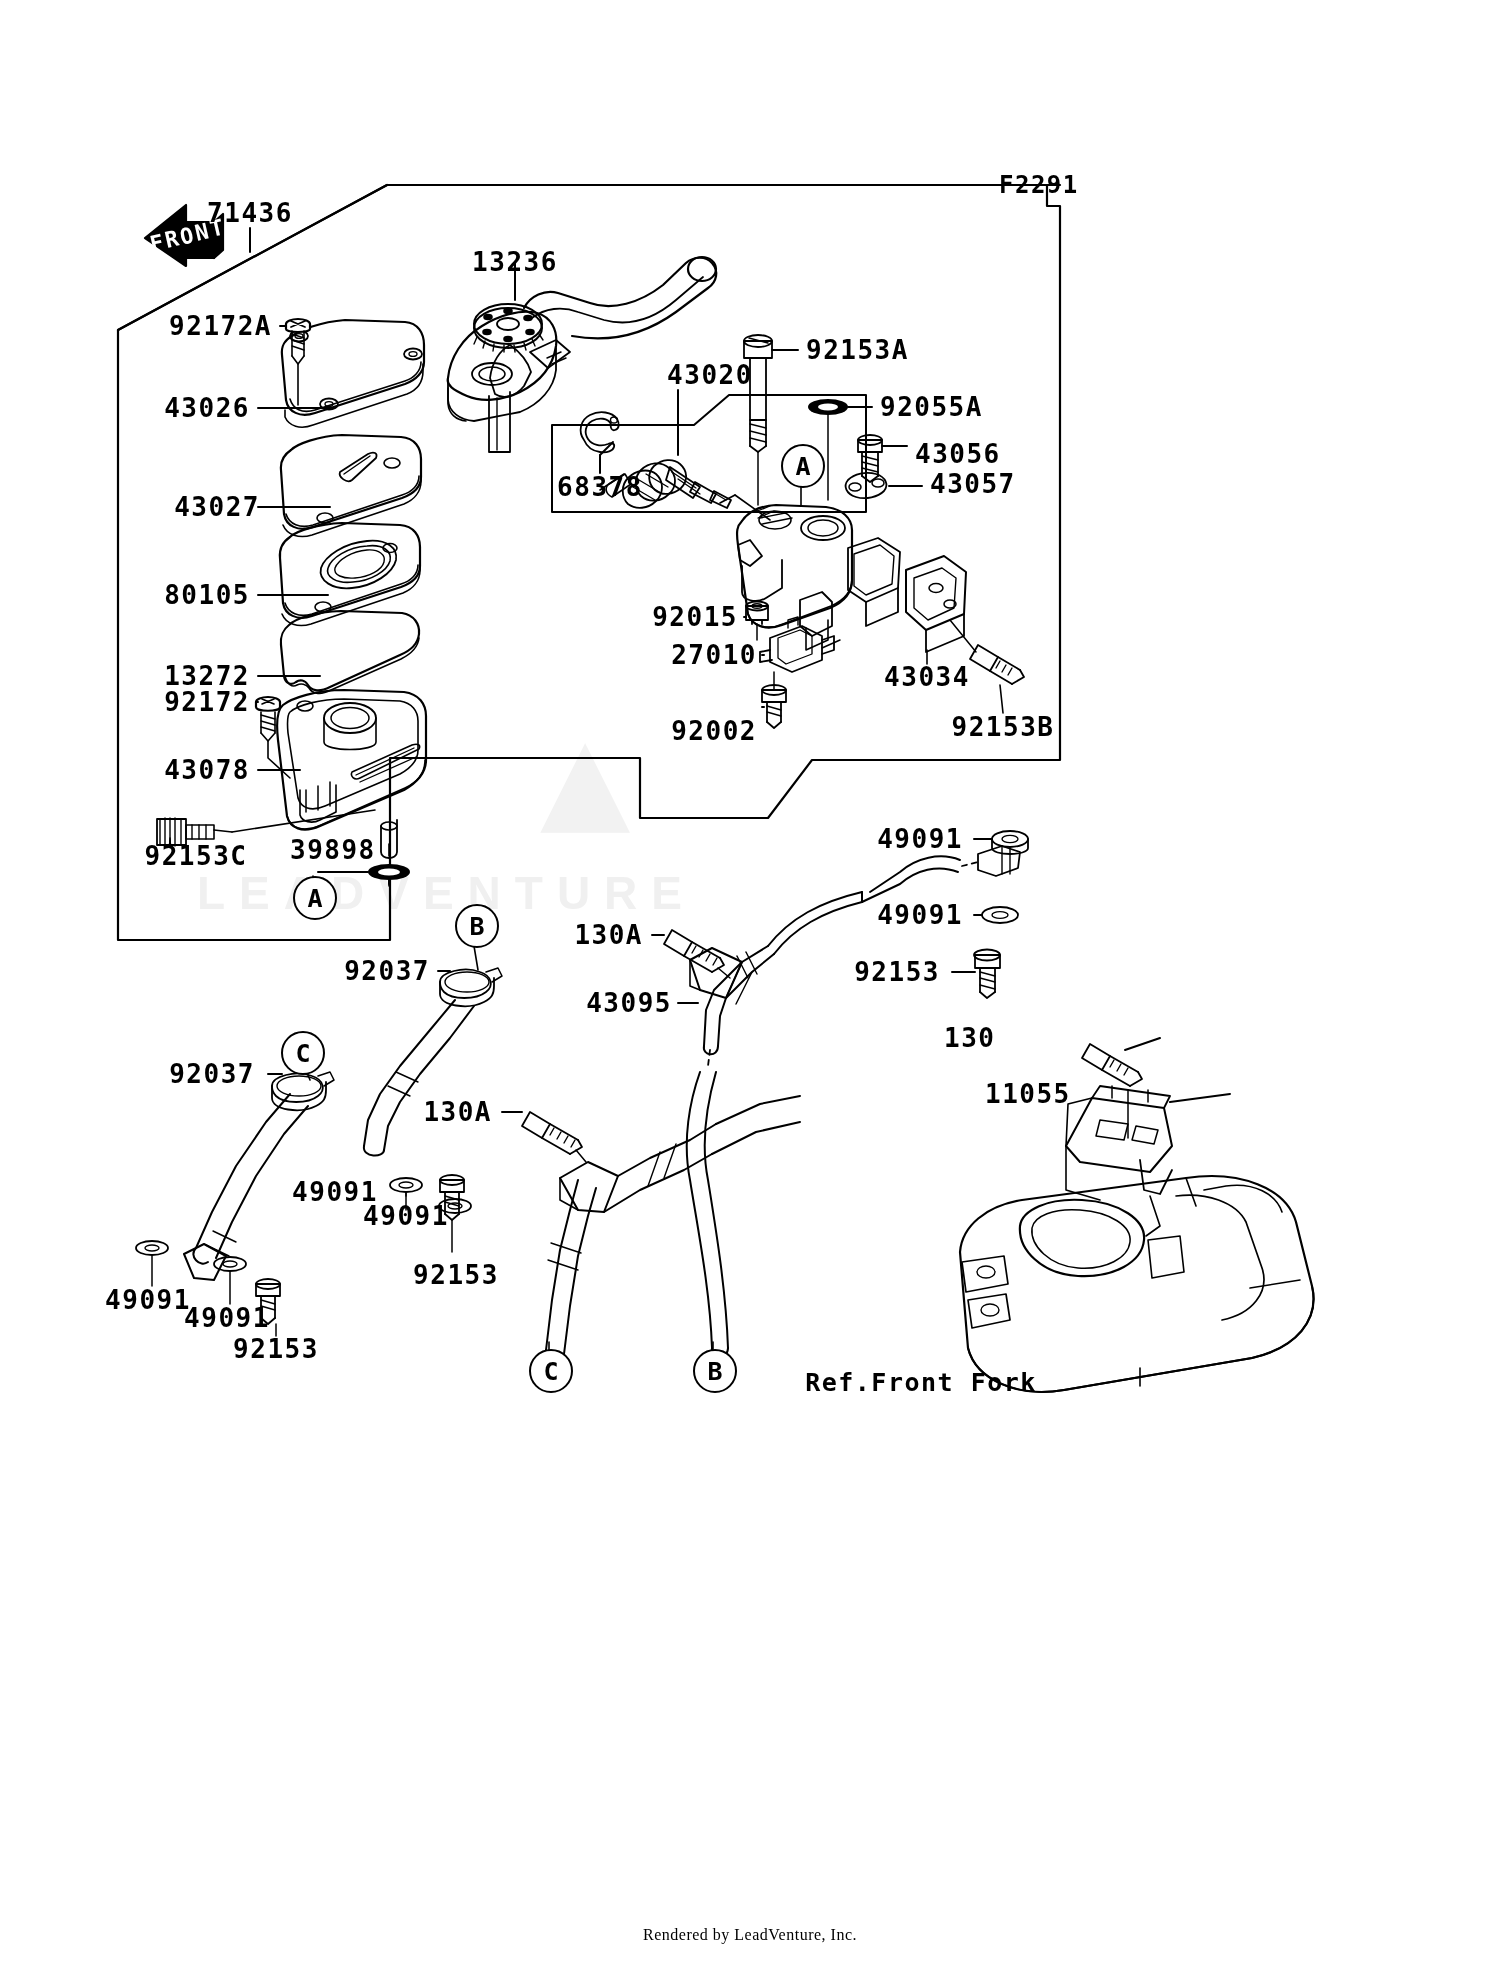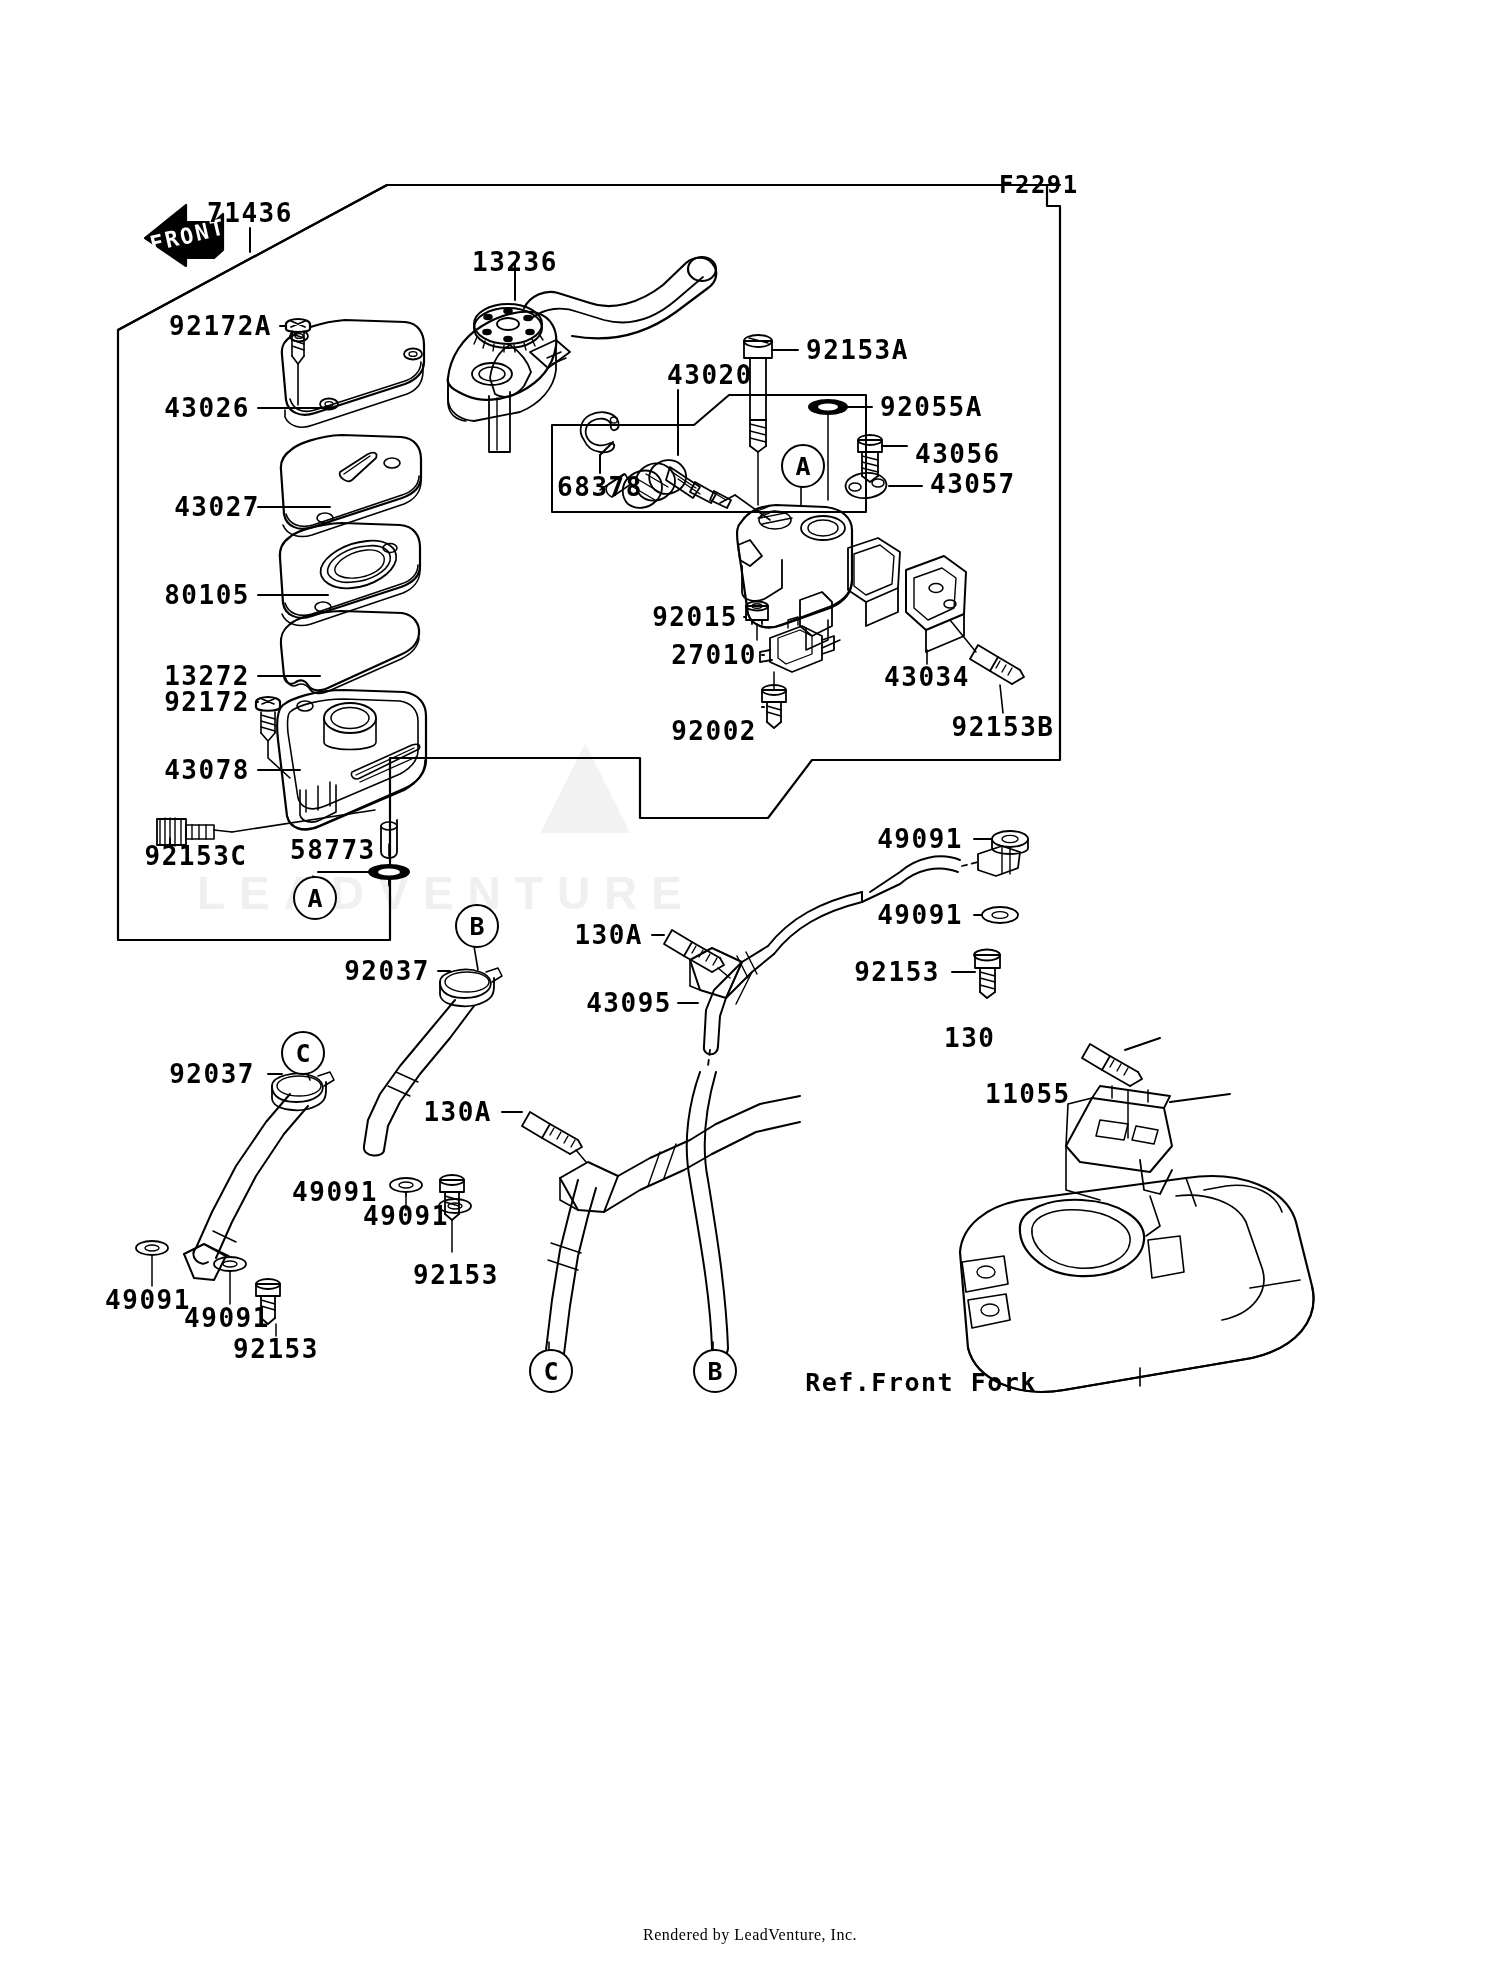--- a/index.html
+++ b/index.html
@@ -586,21 +586,21 @@
       <div class="lbl c" style="left: 250px; top: 213px;">71436</div>
       <div class="lbl c" style="left: 515px; top: 262px;">13236</div>
       <div class="lbl r" style="left: 272px; top: 326px;">92172A</div>
       <div class="lbl r" style="left: 250px; top: 408px;">43026</div>
       <div class="lbl r" style="left: 260px; top: 507px;">43027</div>
       <div class="lbl r" style="left: 250px; top: 595px;">80105</div>
       <div class="lbl r" style="left: 250px; top: 676px;">13272</div>
       <div class="lbl r" style="left: 250px; top: 702px;">92172</div>
       <div class="lbl r" style="left: 250px; top: 770px;">43078</div>
       <div class="lbl c" style="left: 196px; top: 856px;">92153C</div>
-      <div class="lbl l" style="left: 290px; top: 850px;">58773</div>
+      <div class="lbl l" style="left: 290px; top: 850px;">39898</div>
       <div class="lbl c" style="left: 678px; top: 375px; margin-left: 32px;">43020</div>
       <div class="lbl c" style="left: 600px; top: 487px;">68378</div>
       <div class="lbl l" style="left: 806px; top: 350px;">92153A</div>
       <div class="lbl l" style="left: 880px; top: 407px;">92055A</div>
       <div class="lbl l" style="left: 915px; top: 454px;">43056</div>
       <div class="lbl l" style="left: 930px; top: 484px;">43057</div>
       <div class="lbl r" style="left: 738px; top: 617px;">92015</div>
       <div class="lbl r" style="left: 757px; top: 655px;">27010</div>
       <div class="lbl r" style="left: 757px; top: 731px;">92002</div>
       <div class="lbl c" style="left: 927px; top: 677px;">43034</div>

